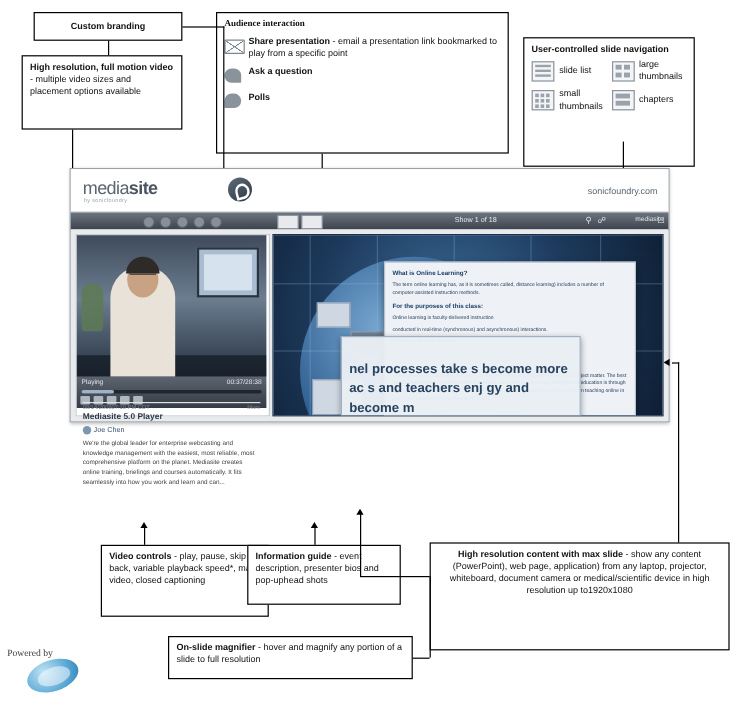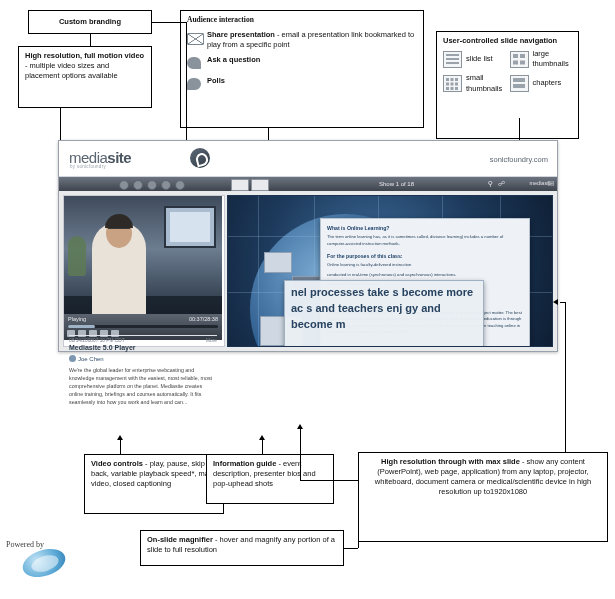--- a/index.html
+++ b/index.html
@@ -89,21 +89,21 @@
     background:radial-gradient(circle at 38% 32%,#7fb0d8,#2f5f92 55%,#17365c 100%);opacity:.95;}
   .grid-l{position:absolute;background:rgba(150,190,225,.28);}
   .thumb{position:absolute;width:26px;height:19px;background:#cfd8e2;border:1px solid #8fa0b3;}
   .thumb.dark{background:#6f7f92;}
   .slide-card{position:absolute;left:92px;top:22px;width:196px;height:190px;background:#eef2f7;
     border:1px solid #b9c4d1;box-shadow:0 2px 6px rgba(0,0,0,.45);padding:6px;}
   .sc-h{font-size:5.2px;font-weight:bold;color:#1c3f66;}
   .sc-p{font-size:4.2px;line-height:1.55;color:#27405a;margin:3px 0 0 0;}
   .magnifier{position:absolute;left:56px;top:84px;width:186px;height:66px;
     background:rgba(233,238,244,.97);border:1px solid #9fb0c2;box-shadow:0 2px 5px rgba(0,0,0,.4);
-    font-size:11px;font-weight:bold;color:#28435f;padding:4px 6px;line-height:1.45;overflow:hidden;}
+    font-size:11px;font-weight:bold;color:#28435f;padding:20px 6px;line-height:1.45;overflow:hidden;}
 
   
   .ai-row{display:flex;align-items:flex-start;margin-bottom:5px;}
   .ai-ico{width:20px;height:16px;flex:0 0 20px;position:relative;}
   .ai-tx{font-size:7.5px;line-height:1.3;}
   .link-ico:before{content:"";position:absolute;left:3px;top:4px;width:8px;height:5px;border:1.3px solid #7d8790;border-radius:3px;transform:rotate(-25deg);}
   .link-ico:after{content:"";position:absolute;left:8px;top:7px;width:8px;height:5px;border:1.3px solid #7d8790;border-radius:3px;transform:rotate(-25deg);}
   .mail-ico{border:1.3px solid #7d8790;width:15px;height:10px;margin-top:3px;border-radius:1px;position:relative;}
   .mail-ico:before{content:"";position:absolute;left:0;top:0;width:15px;height:10px;
     background:linear-gradient(to bottom right,transparent 47%,#7d8790 48%,#7d8790 52%,transparent 53%);}
@@ -307,21 +307,21 @@
 
 <div class="abs callout" id="c-infoguide" style="left:206px;top:454px;width:128px;height:50px;">
   <span class="ttl">Information guide</span><span> - event description, presenter bios and pop-uphead shots</span>
 </div>
 
 <div class="abs callout" id="c-magnifier" style="left:140px;top:530px;width:204px;height:36px;">
   <span class="ttl">On-slide magnifier</span><span> - hover and magnify any portion of a slide to full resolution</span>
 </div>
 
 <div class="abs callout" id="c-hires" style="left:358px;top:452px;width:250px;height:90px;text-align:center;">
-  <span class="ttl">High resolution through with max slide</span><span> - show any content (PowerPoint), web page, application) from any laptop, projector, whiteboard, document camera or medical/scientific device in high resolution up to1920x1080</span>
+  <span class="ttl">High resolution content with max slide</span><span> - show any content (PowerPoint), web page, application) from any laptop, projector, whiteboard, document camera or medical/scientific device in high resolution up to1920x1080</span>
 </div>
 
 <div class="ln" style="left:120px;top:440px;width:1px;height:14px;"></div>
 <div class="arrow arr-u" style="left:117px;top:435px;"></div>
 
 <div class="ln" style="left:262px;top:440px;width:1px;height:14px;"></div>
 <div class="arrow arr-u" style="left:259px;top:435px;"></div>
 
 <div class="ln" style="left:344px;top:548px;width:14px;height:1px;"></div>
 <div class="ln" style="left:358px;top:480px;width:1px;height:68px;"></div>

